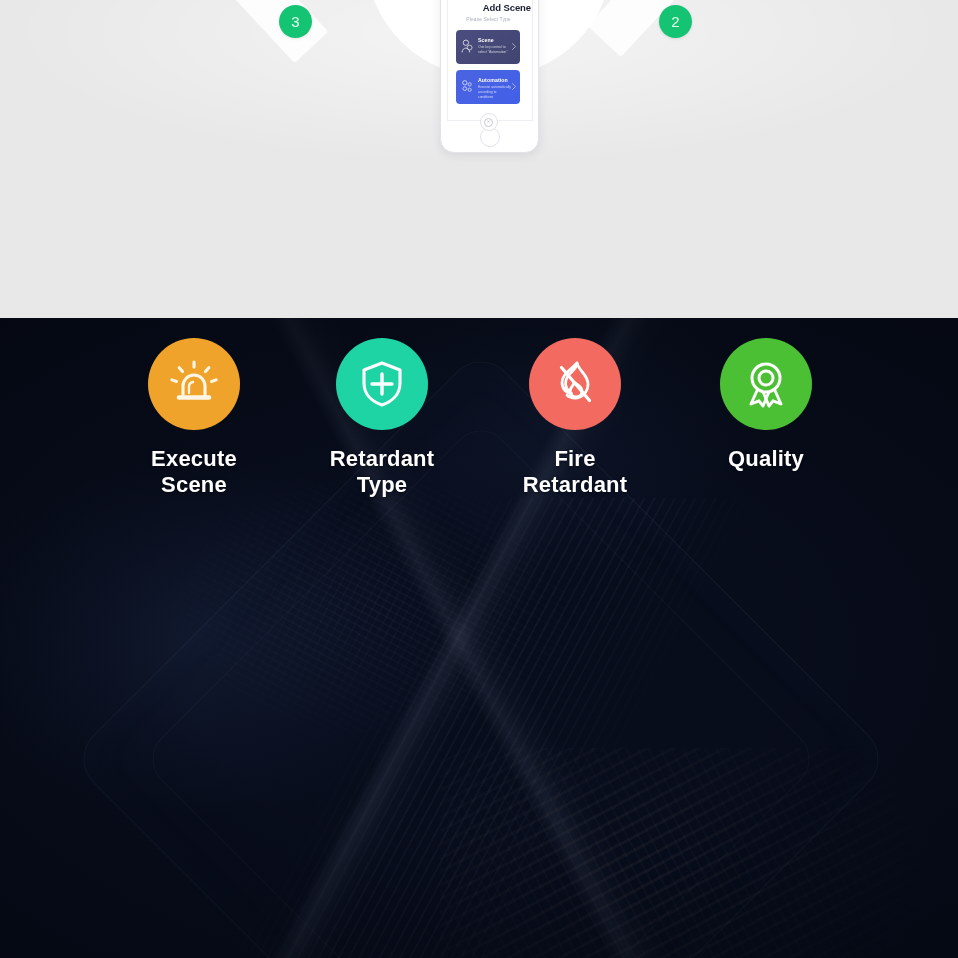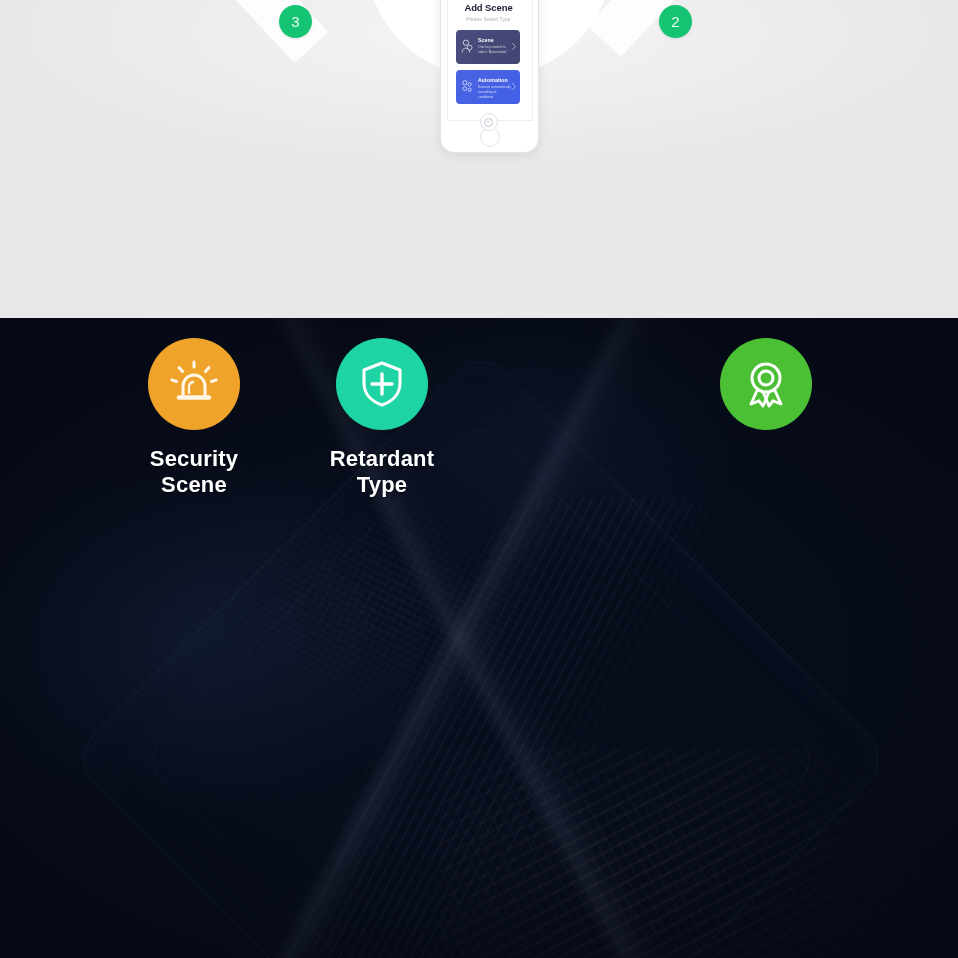--- a/index.html
+++ b/index.html
@@ -62,21 +62,21 @@
     background:#ffffff;border:1px solid #eceef3;
     overflow:hidden;
   }
   .phone-home{
     position:absolute;left:50%;top:316px;transform:translateX(-50%);
     width:18px;height:18px;border-radius:50%;
     border:1px solid #e1e3e9;background:#fff;
   }
 
   .app-title{
-    position:absolute;left:0;right:0;top:192px;text-align:center;
+    position:absolute;left:0;right:0;top:192px;text-align:right;
     font-size:9.5px;font-weight:bold;color:#1b2033;letter-spacing:-.1px;
   }
   .app-sub{
     position:absolute;left:0;right:0;top:206px;text-align:center;
     font-size:5px;color:#aab0bd;letter-spacing:.1px;
   }
 
   .app-card{
     position:absolute;left:10px;width:64px;height:34px;border-radius:4px;
     color:#fff;
@@ -286,48 +286,65 @@
             <path d="M23 37v-6a5 5 0 0 1 4-5" stroke-width="2.3"></path>
             <path d="M28 11v-5"></path>
             <path d="M16.5 15.5l-3.3-3.8"></path>
             <path d="M39.5 15.5l3.3-3.8"></path>
             <path d="M10.5 25.5l-4.6-1.6"></path>
             <path d="M45.5 25.5l4.6-1.6"></path>
           </g>
         </svg>
       </div>
       <div class="feature-label">
-        <div>Security</div>
+        <div>Execute</div>
         <div>Scene</div>
       </div>
     </div>
 
     <div class="feature f2">
       <div class="feature-circle" style="background:#1fd4a4;">
         <svg width="56" height="56" viewBox="0 0 56 56">
           <path d="M28 7L10 14v13c0 11 7.6 18.6 18 22 10.4-3.4 18-11 18-22V14L28 7z" fill="none" stroke="#ffffff" stroke-width="3.1" stroke-linejoin="round"></path>
           <path d="M28 18v20M18 28h20" fill="none" stroke="#ffffff" stroke-width="3.4" stroke-linecap="round"></path>
         </svg>
       </div>
       <div class="feature-label">
         <div>Retardant</div>
         <div>Type</div>
       </div>
     </div>
 
+    <div class="feature f3">
+      <div class="feature-circle" style="background:#f26a60;">
+        <svg width="56" height="56" viewBox="0 0 56 56">
+          <g fill="none" stroke="#ffffff" stroke-width="2.8" stroke-linejoin="round" stroke-linecap="round">
+            <path d="M30 7c0 7-9 10-11 17-1.6 5.6 1 11 5.5 13.5C20 38 15 33 15 26.5 15 18 24 14 30 7z"></path>
+            <path d="M30 7c2 8 11 12 11 21 0 8-6 14-13 14-3.2 0-6-1-8-2.8"></path>
+            <path d="M27 26c0 4-4 5-4 9.5 0 3 2.6 5.5 5.8 5.5 3.4 0 6.2-2.4 6.2-6 0-5-5-6-8-9z"></path>
+            <path d="M14.5 11.5l28 33" stroke-width="3.2"></path>
+          </g>
+        </svg>
+      </div>
+      <div class="feature-label">
+        <div>Fire</div>
+        <div>Retardant</div>
+      </div>
+    </div>
 
     <div class="feature f4">
       <div class="feature-circle" style="background:#4cc034;">
         <svg width="56" height="56" viewBox="0 0 56 56">
           <g fill="none" stroke="#ffffff" stroke-linejoin="round" stroke-linecap="round">
             <circle cx="28" cy="22" r="14" stroke-width="3"></circle>
             <circle cx="28" cy="22" r="7" stroke-width="3"></circle>
             <path d="M19.5 33.5L13 48l8-3.2L25 50l5.5-13" stroke-width="2.9"></path>
             <path d="M36.5 33.5L43 48l-8-3.2L31 50l-5.5-13" stroke-width="2.9"></path>
           </g>
         </svg>
       </div>
       <div class="feature-label">
+        <div>Quality</div>
       </div>
     </div>
 
   </div>
 </div>
 
 </body></html>

